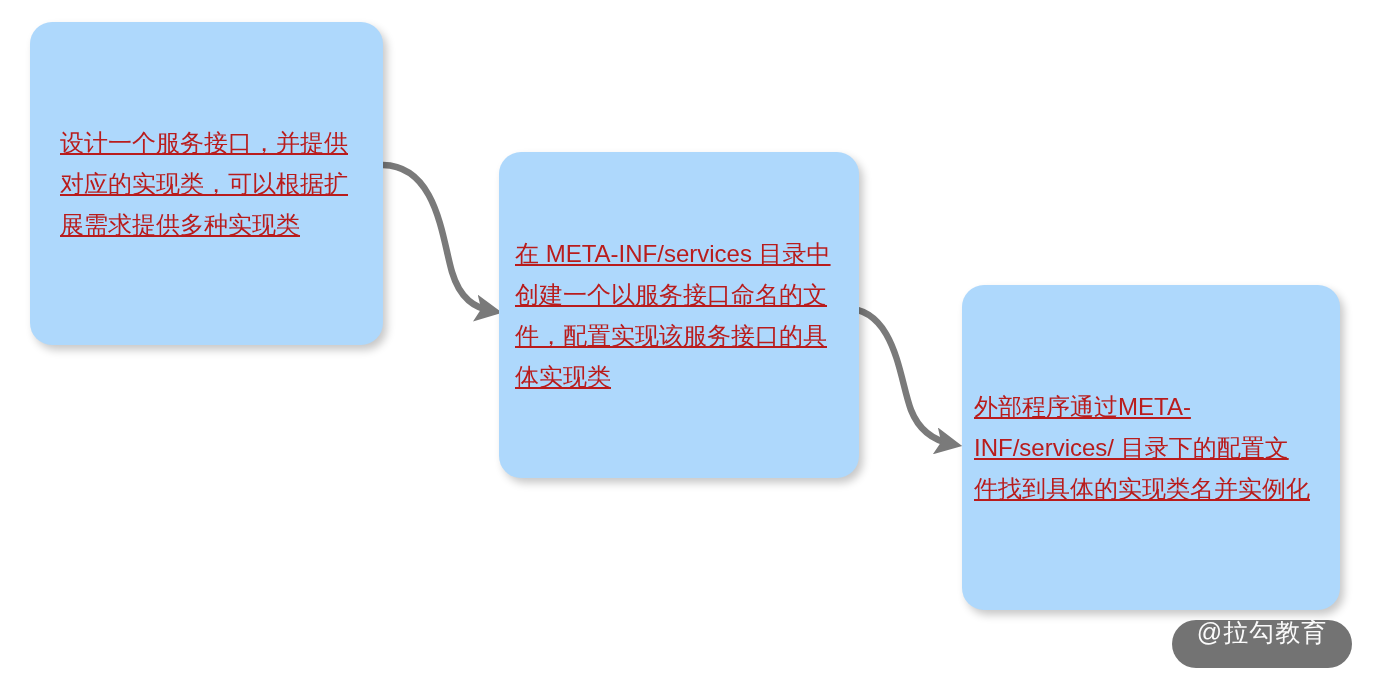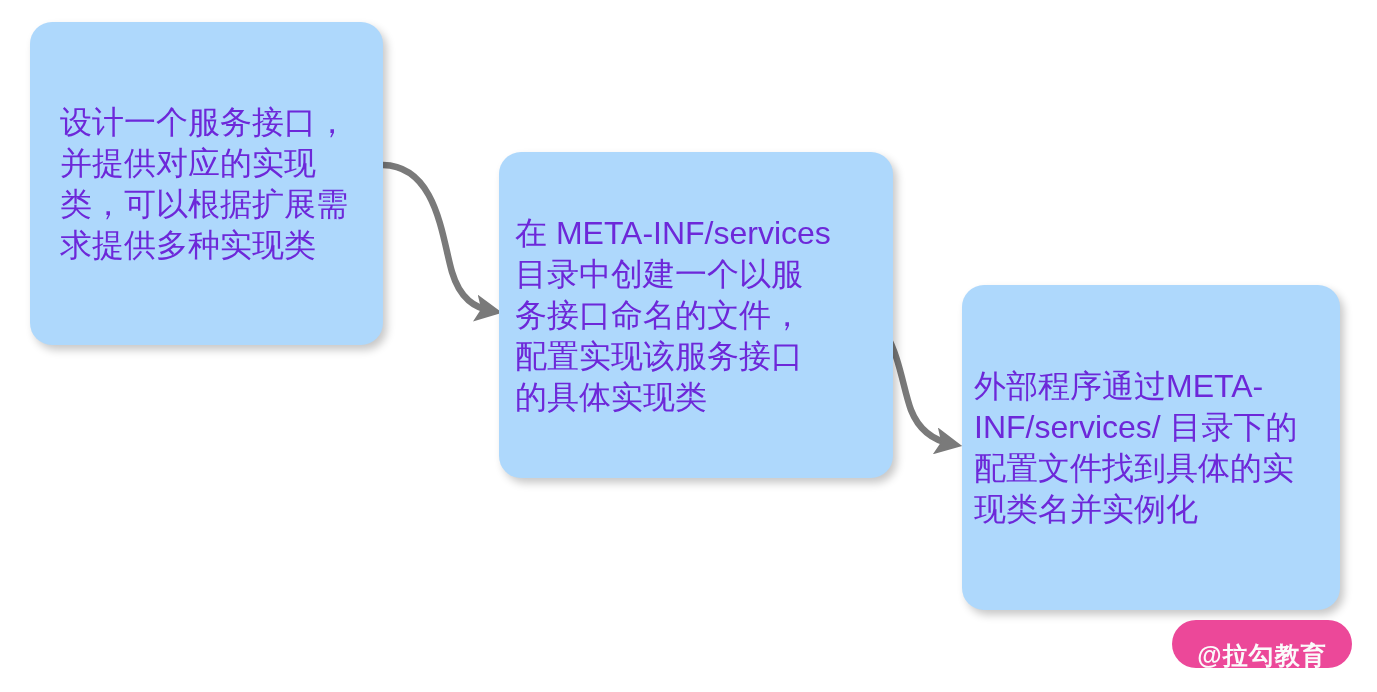--- a/index.html
+++ b/index.html
@@ -19,43 +19,44 @@
     position: absolute;
     box-sizing: border-box;
     background: #aed8fc;
     border-radius: 22px;
     box-shadow: 4px 5px 9px rgba(0,0,0,0.22);
     display: flex;
     align-items: center;
     justify-content: flex-start;
   }
   .node-text {
-    color: #6d28d9;
-    font-size: 32px;
+    color: #b91c1c;
+    font-size: 24px;
     line-height: 41px;
     letter-spacing: 0px;
     white-space: pre-wrap;
     word-break: break-word;
+    text-decoration: underline;
   }
   
   #node-1 {
     left: 30px;
     top: 22px;
     width: 353px;
     height: 323px;
     padding: 0 18px 0 30px;
   }
   #node-1 .node-text {
     width: 300px;
   }
   
   #node-2 {
     left: 499px;
     top: 152px;
-    width: 394px;
+    width: 360px;
     height: 326px;
     padding: 0 6px 0 16px;
   }
   #node-2 .node-text {
     width: 316px;
   }
   
   #node-3 {
     left: 962px;
     top: 285px;
@@ -76,25 +77,24 @@
     pointer-events: none;
   }
   
   #watermark {
     position: absolute;
     left: 1172px;
     top: 620px;
     width: 180px;
     height: 48px;
     border-radius: 24px;
-    background: #ec4899;
+    background: #737373;
     display: flex;
-    align-items: flex-end;
+    align-items: flex-start;
     justify-content: center;
-    font-weight: bold;
   }
   #watermark .wm-text {
     color: #fbfbfb;
     font-size: 25px;
     line-height: 25px;
     letter-spacing: 1px;
   }
 </style>
 </head>
 <body>

